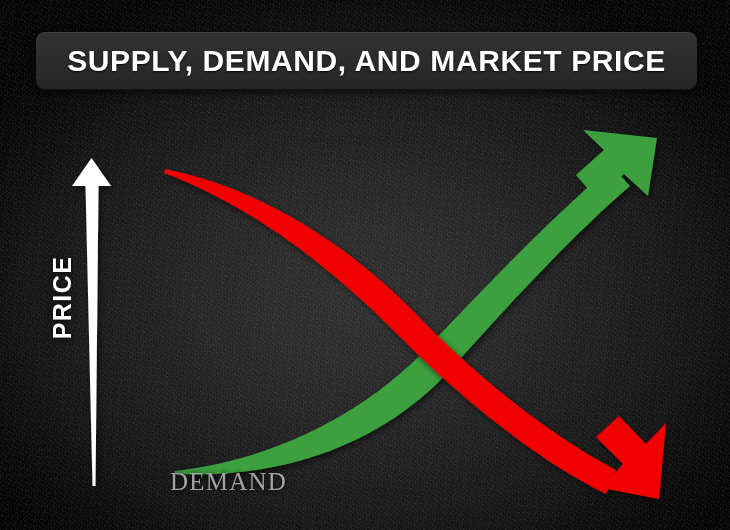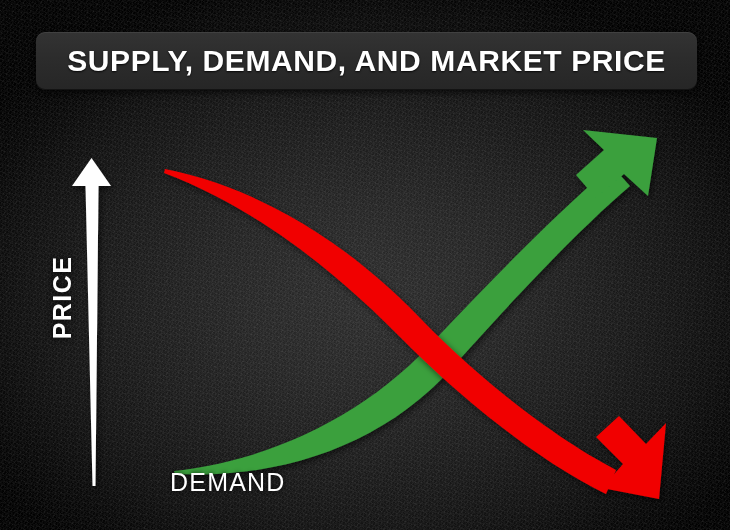--- a/index.html
+++ b/index.html
@@ -107,22 +107,23 @@
   }
   #label-supply {
     left: 168px;
     top: 138px;
     color: #f10000;
     text-shadow: 0 0 5px rgba(0,0,0,0.9);
   }
   #label-demand {
     left: 170px;
     top: 468px;
-    color: #ffffff;
+    color: #a3a3a3;
     text-shadow: 0 0 5px rgba(0,0,0,0.9);
+    font-family: Liberation Serif, serif;
   }
   #label-price {
     position: absolute;
     left: -3px;
     top: 283px;
     width: 130px;
     text-align: center;
     transform: rotate(-90deg);
     transform-origin: center center;
     color: #ffffff;

